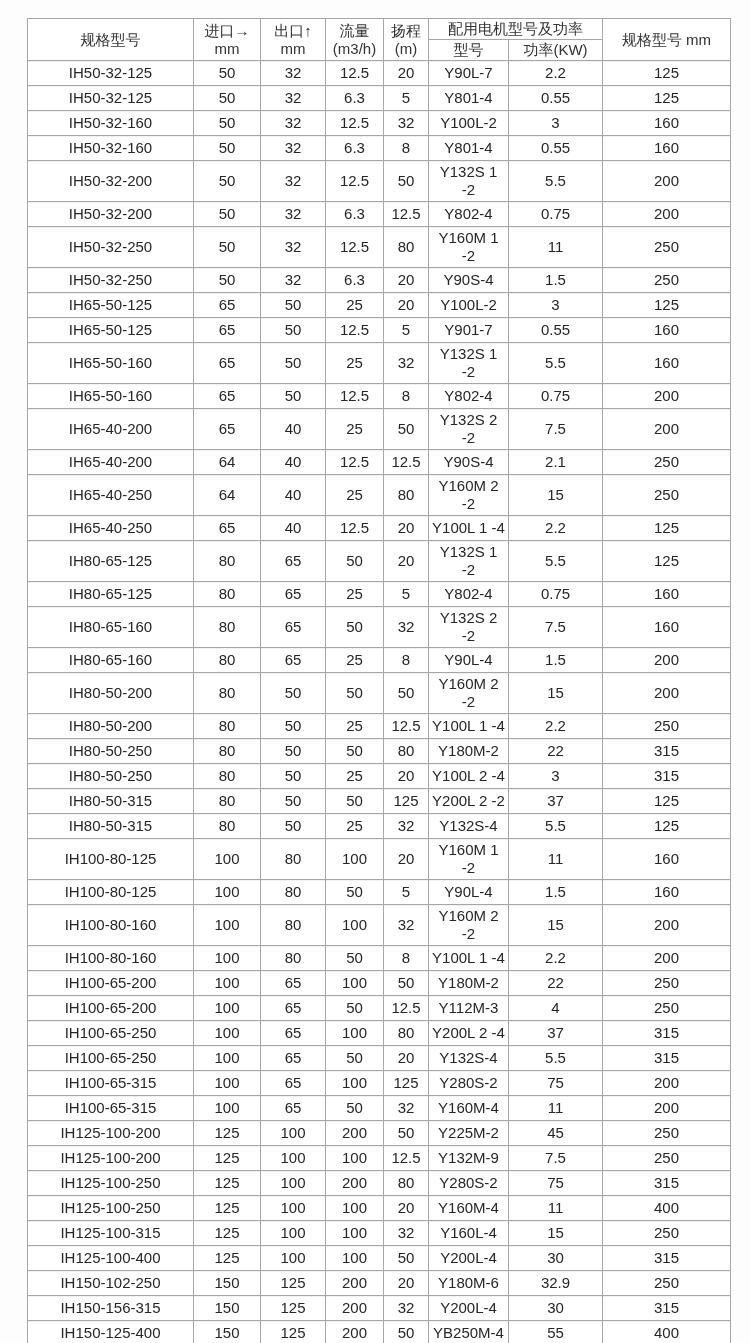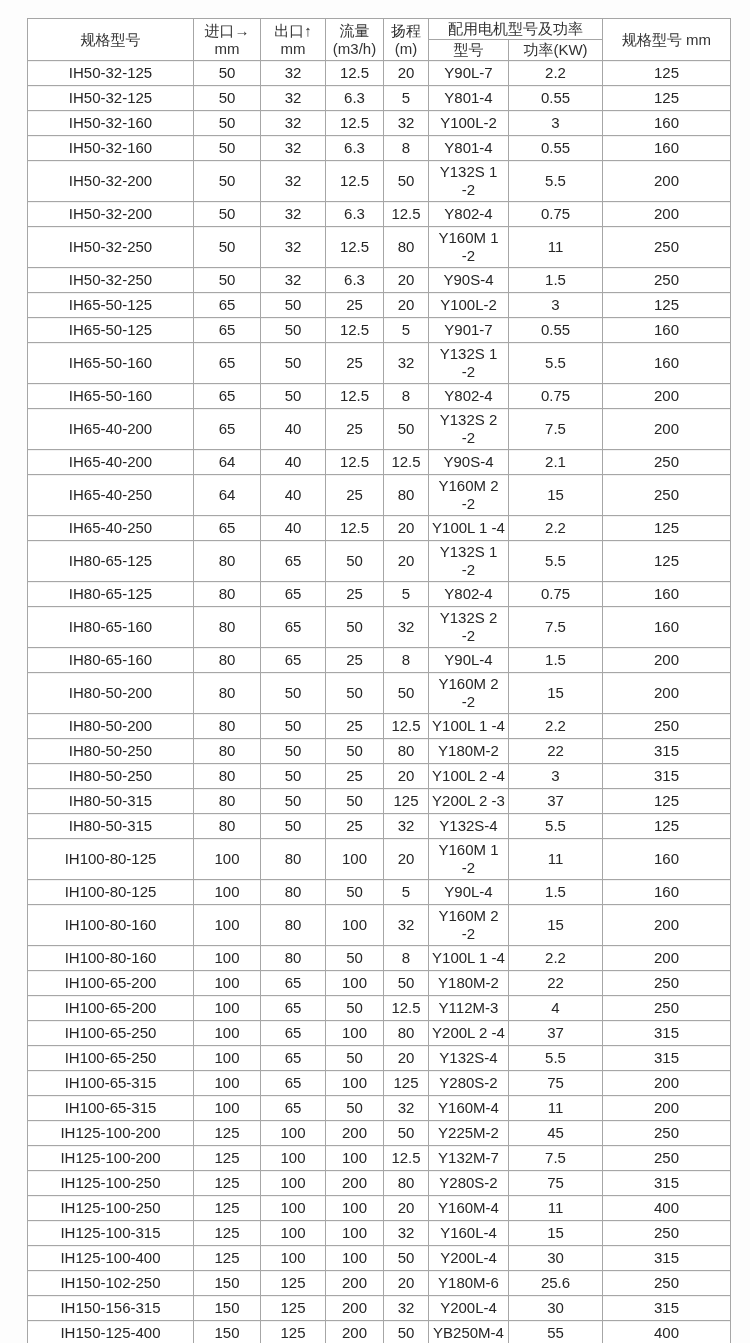--- a/index.html
+++ b/index.html
@@ -329,21 +329,21 @@
           <td>Y100L 2 -4</td>
           <td>3</td>
           <td>315</td>
         </tr>
         <tr>
           <td>IH80-50-315</td>
           <td>80</td>
           <td>50</td>
           <td>50</td>
           <td>125</td>
-          <td>Y200L 2 -3</td>
+          <td>Y200L 2 -2</td>
           <td>37</td>
           <td>125</td>
         </tr>
         <tr>
           <td>IH80-50-315</td>
           <td>80</td>
           <td>50</td>
           <td>25</td>
           <td>32</td>
           <td>Y132S-4</td>
@@ -461,21 +461,21 @@
           <td>Y225M-2</td>
           <td>45</td>
           <td>250</td>
         </tr>
         <tr>
           <td>IH125-100-200</td>
           <td>125</td>
           <td>100</td>
           <td>100</td>
           <td>12.5</td>
-          <td>Y132M-7</td>
+          <td>Y132M-9</td>
           <td>7.5</td>
           <td>250</td>
         </tr>
         <tr>
           <td>IH125-100-250</td>
           <td>125</td>
           <td>100</td>
           <td>200</td>
           <td>80</td>
           <td>Y280S-2</td>
@@ -512,21 +512,21 @@
           <td>30</td>
           <td>315</td>
         </tr>
         <tr>
           <td>IH150-102-250</td>
           <td>150</td>
           <td>125</td>
           <td>200</td>
           <td>20</td>
           <td>Y180M-6</td>
-          <td>25.6</td>
+          <td>32.9</td>
           <td>250</td>
         </tr>
         <tr>
           <td>IH150-156-315</td>
           <td>150</td>
           <td>125</td>
           <td>200</td>
           <td>32</td>
           <td>Y200L-4</td>
           <td>30</td>

